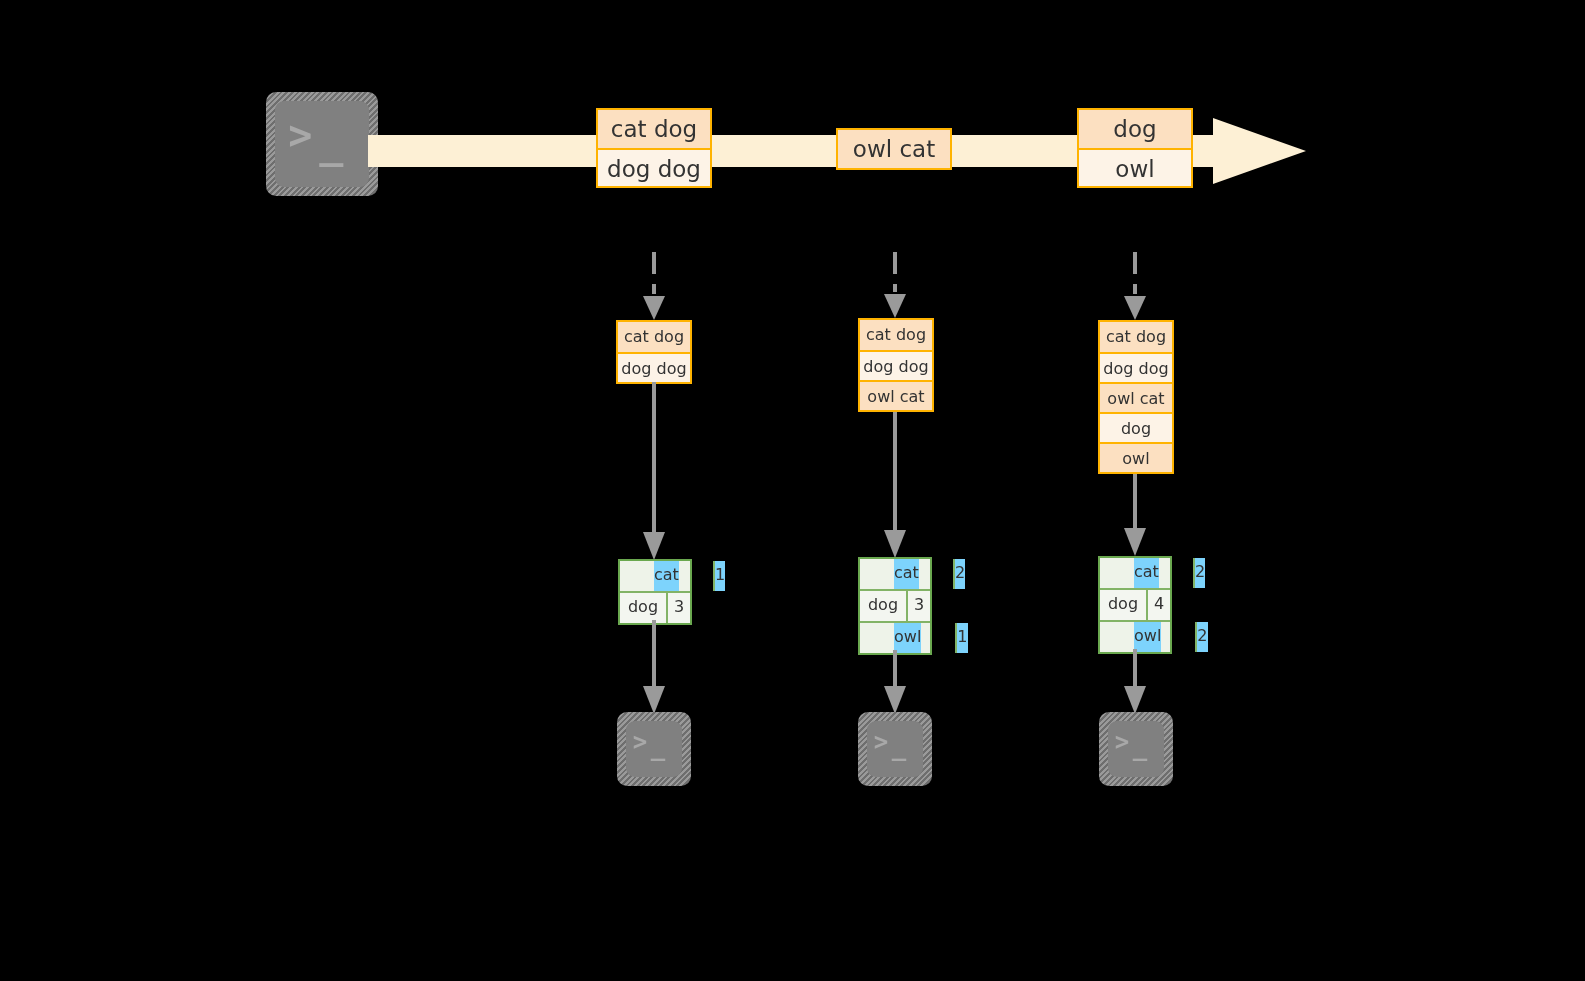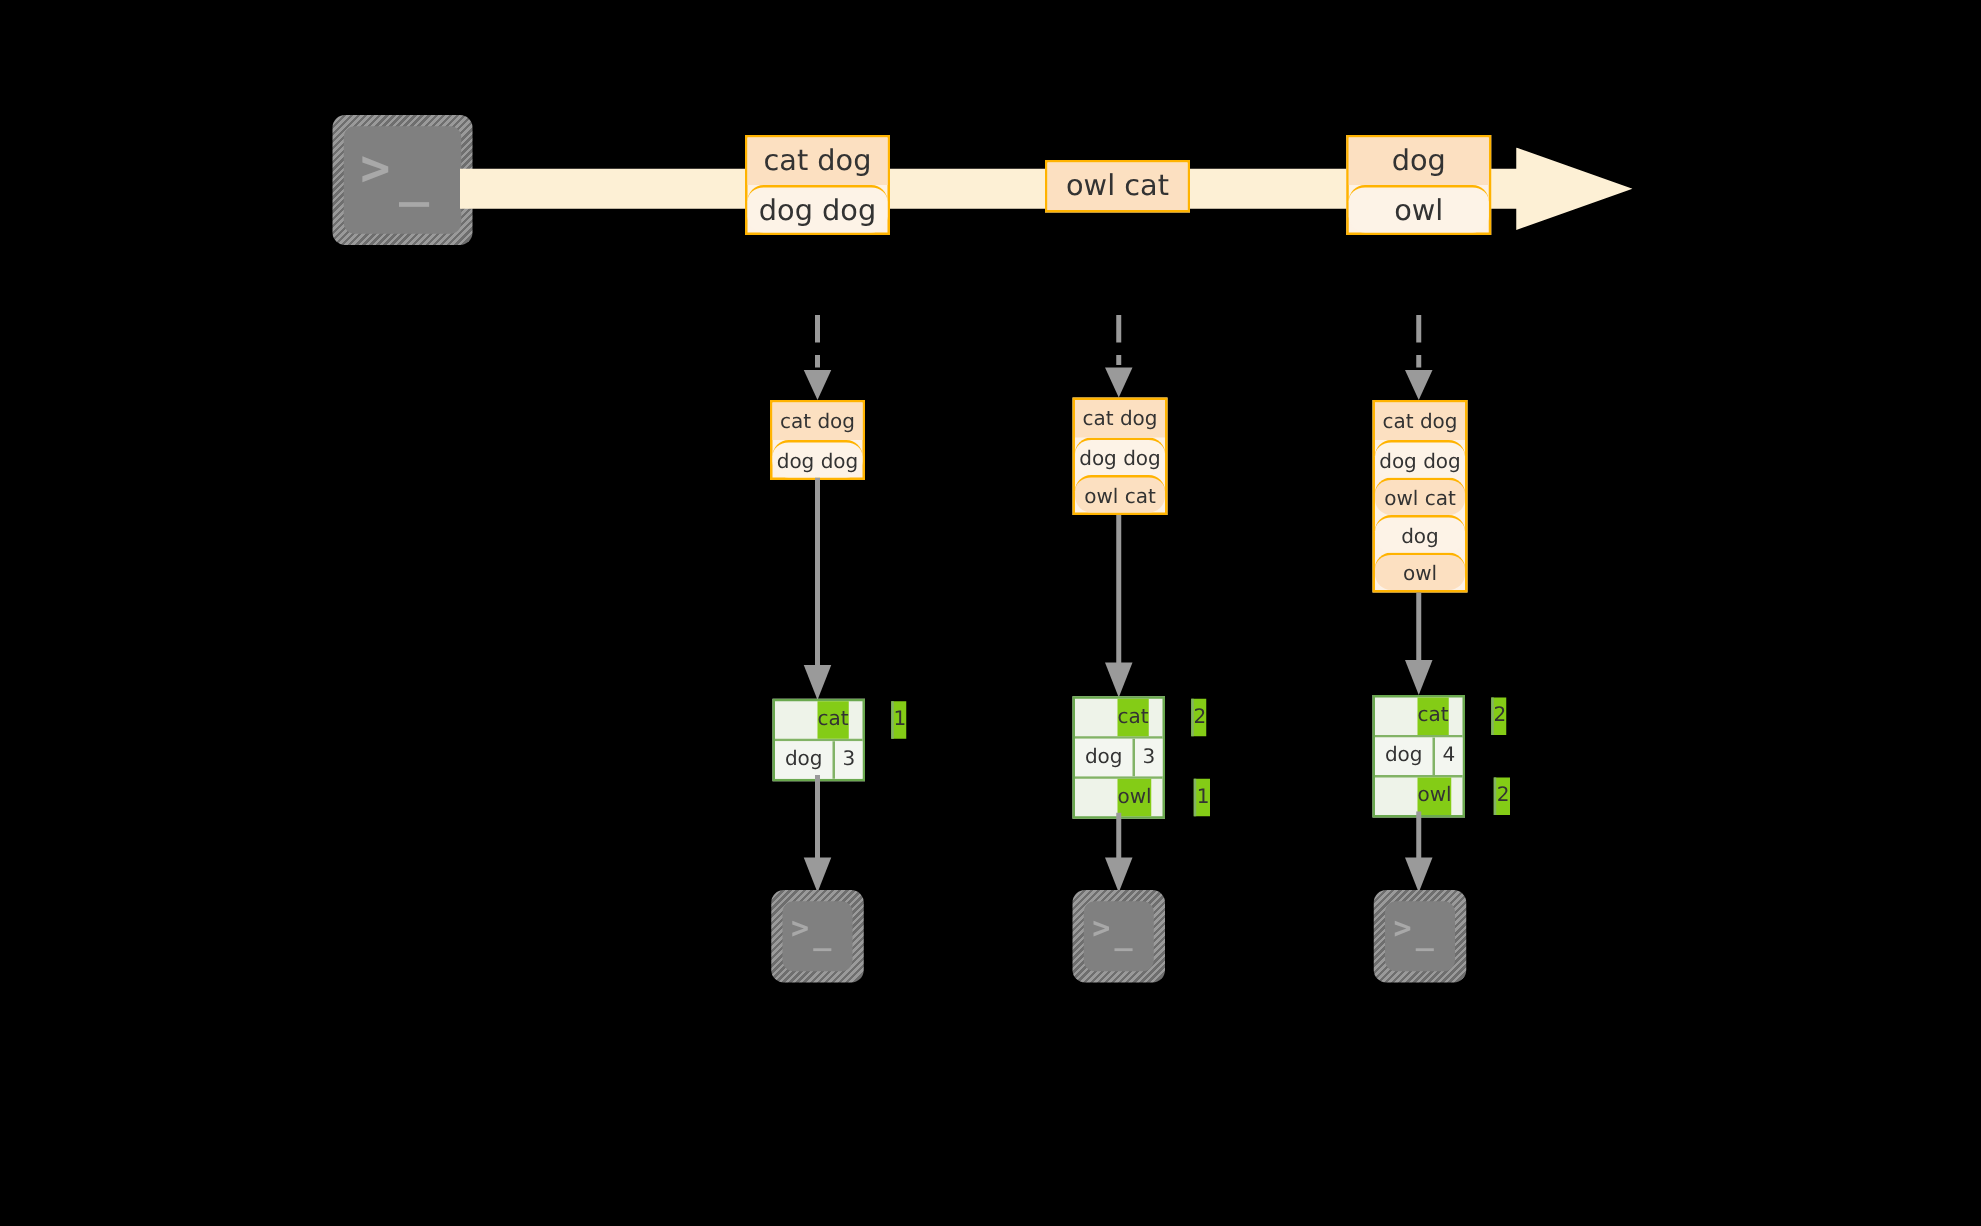--- a/index.html
+++ b/index.html
@@ -71,21 +71,21 @@
     border: 2px solid #ffb300;
     background: #fdf2e6;
   }
   .rec {
     box-sizing: border-box;
     text-align: center;
     white-space: nowrap;
     color: #333333;
     overflow: hidden;
   }
-  .rec + .rec { border-top: 2px solid #ffb300; border-radius: 13px; }
+  .rec + .rec { border-top: 2px solid #ffb300; }
   .rec.dark  { background: #fce0c1; }
   .rec.light { background: #fdf3e7; }
 
   
   .rec-group.top .rec { height: 38px; line-height: 38px; font-size: 23px; }
   
   .rec-group.col .rec { height: 30px; line-height: 30px; font-size: 16px; }
 
   
   .tbl {
@@ -100,21 +100,21 @@
     box-sizing: border-box;
     height: 100%;
     line-height: 28px;
     text-align: center;
     font-size: 16px;
     color: #333333;
     white-space: nowrap;
   }
   .tcell.key { width: 46px; }
   .tcell.val { width: 24px; border-left: 2px solid #82b366; }
-  .trow.dark  .tcell { background: #84cc16; margin-left: 34px; }
+  .trow.dark  .tcell { background: #7dd3fc; margin-left: 34px; }
   .trow.light .tcell { background: #f3f6f0; }
 
   
   .label-band {
     position: absolute;
     background: #ffffff;
     display: flex;
     align-items: center;
     justify-content: center;
     font-size: 27px;

